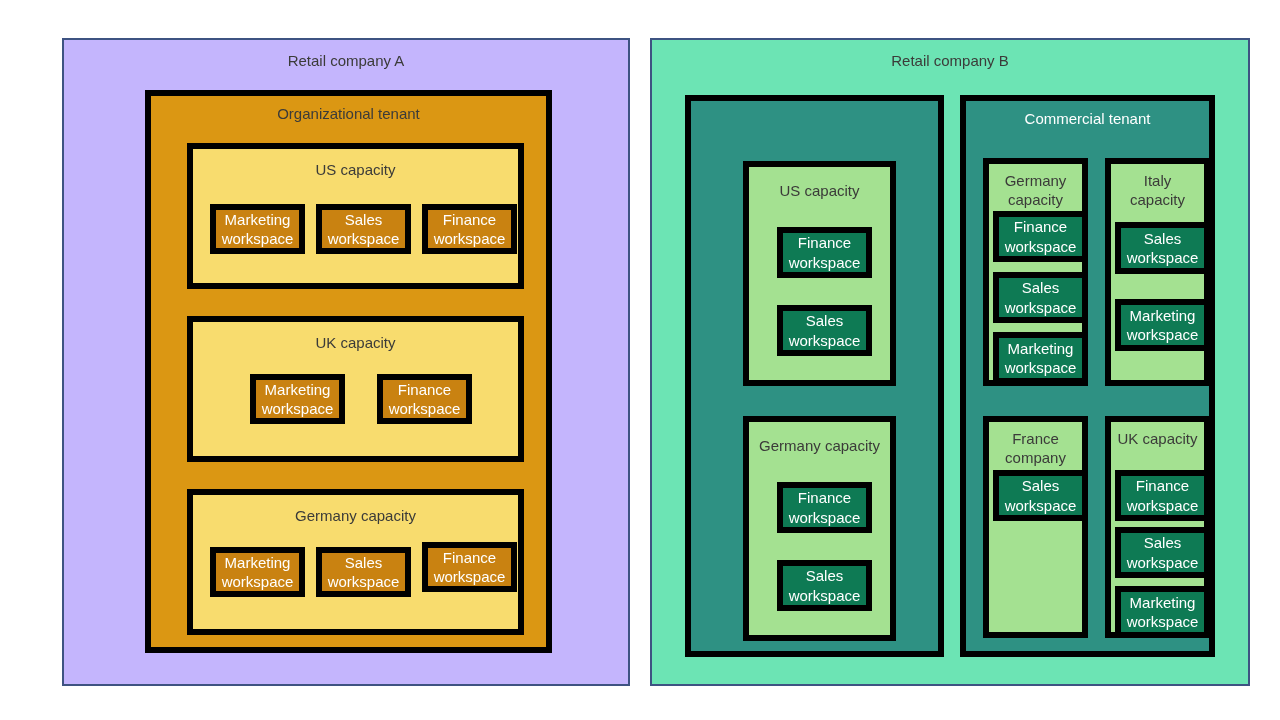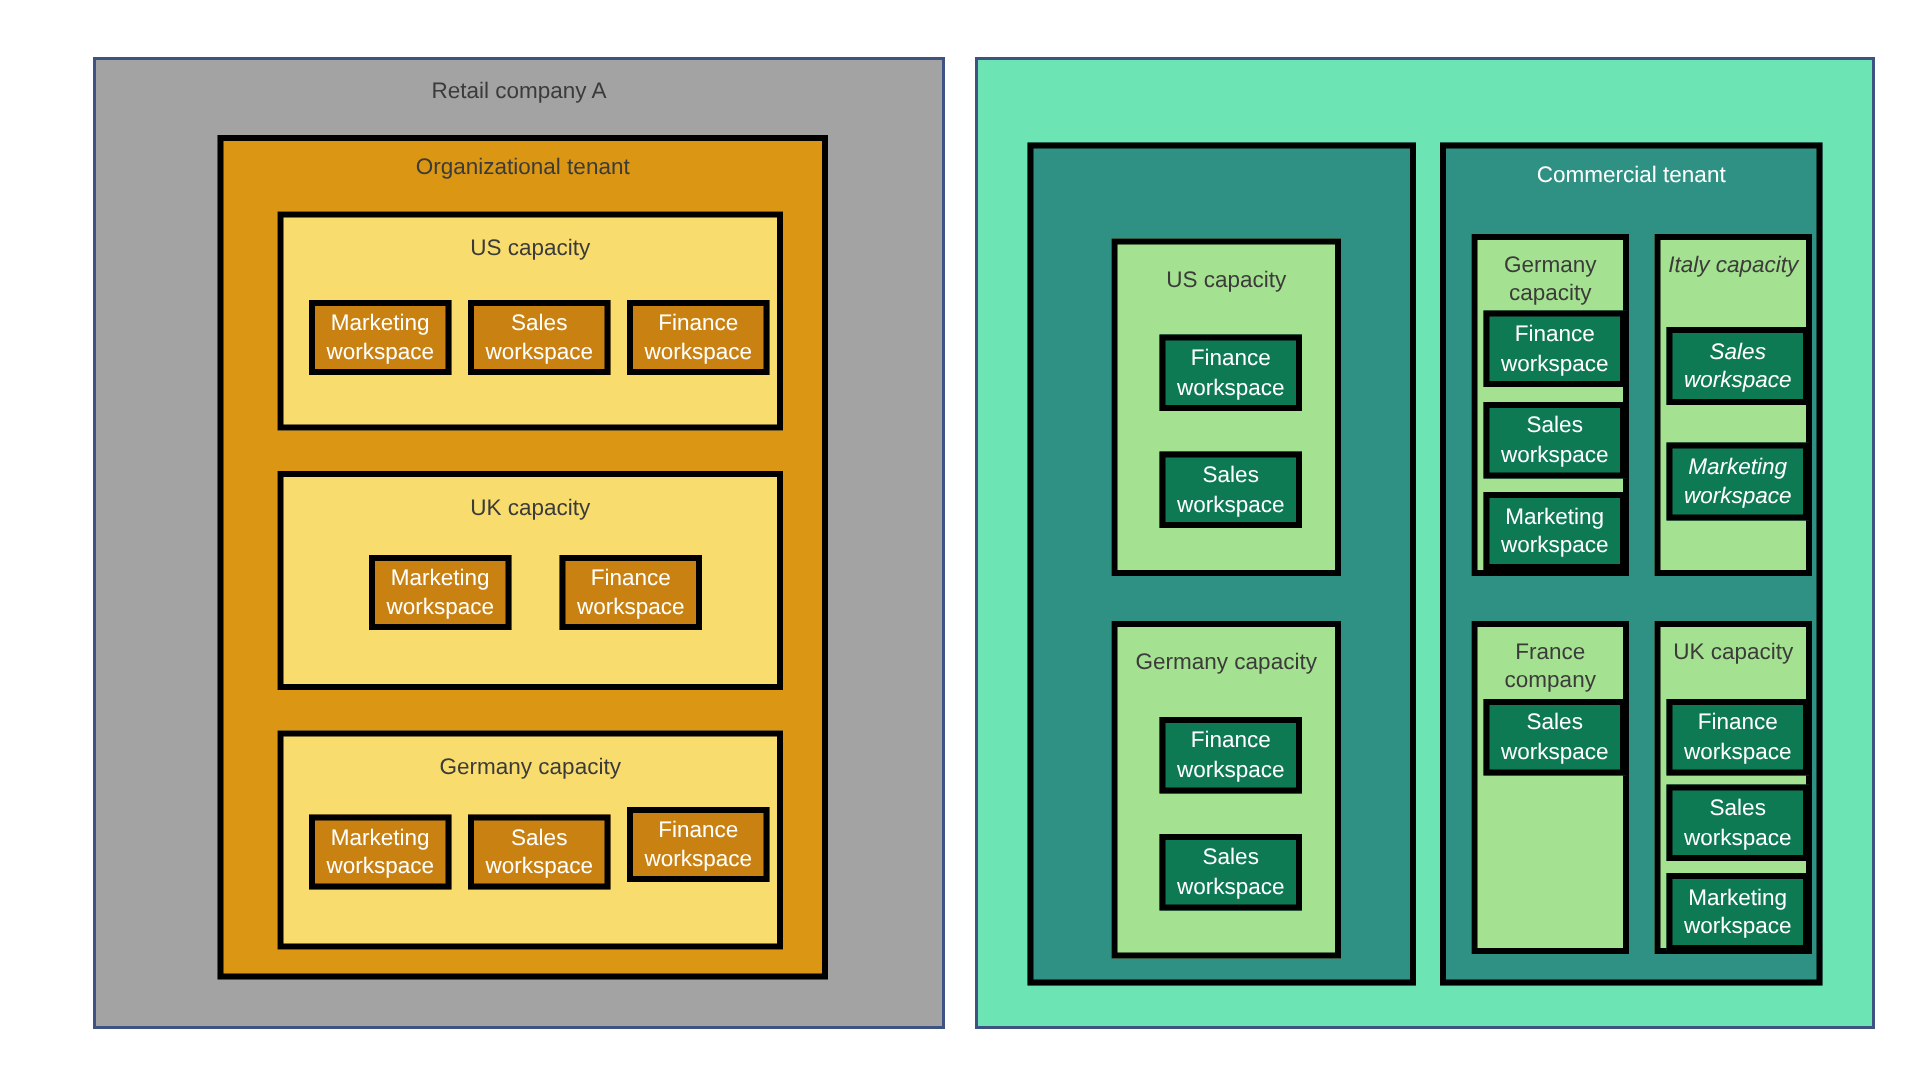--- a/index.html
+++ b/index.html
@@ -1,25 +1,25 @@
 <!DOCTYPE html>
 <html><head>
 <meta charset="utf-8">
 <style>
   html,body { margin:0; padding:0; background:#ffffff; }
   .canvas {
     position:relative; width:1280px; height:720px; background:#ffffff;
     font-family:"Liberation Sans", sans-serif; overflow:hidden;
   }
   .box { position:absolute; box-sizing:border-box; }
-  .bordered  { border:4px solid #000000; }
+  .bordered  { border:6px solid #000000; }
   .bordered2 { border:2px solid #3e5382; }
 
   
-  .company-a   { background:#a3a3a3; }
+  .company-a   { background:#c4b5fd; }
   .tenant-a    { background:#db9713; }
   .capacity-a  { background:#f8dc6e; }
   .workspace-a { background:#c98211; }
 
   
   .company-b   { background:#6ce4b4; }
   .tenant-b    { background:#2e9183; }
   .capacity-b  { background:#a4e191; }
   .workspace-b { background:#0e7a54; }
 
@@ -66,20 +66,21 @@
       <div class="box bordered capacity-a" style="left:36px; top:393px; width:337px; height:146px;">
         <div class="title t12">Germany capacity</div>
         <div class="box bordered workspace-a workspace" style="left:17px; top:52px; width:95px; height:50px;">Marketing workspace</div>
         <div class="box bordered workspace-a workspace" style="left:123px; top:52px; width:95px; height:50px;">Sales workspace</div>
         <div class="box bordered workspace-a workspace" style="left:229px; top:47px; width:95px; height:50px;">Finance workspace</div>
       </div>
     </div>
   </div>
 
   <div class="box bordered2 company-b" style="left:650px; top:38px; width:600px; height:648px;">
+    <div class="title t14">Retail company B</div>
 
     <div class="box bordered tenant-b" style="left:33px; top:55px; width:259px; height:562px;">
 
       <div class="box bordered capacity-b" style="left:52px; top:60px; width:153px; height:225px;">
         <div class="title t16">US capacity</div>
         <div class="box bordered workspace-b workspace" style="left:28px; top:60px; width:95px; height:51px;">Finance workspace</div>
         <div class="box bordered workspace-b workspace" style="left:28px; top:138px; width:95px; height:51px;">Sales workspace</div>
       </div>
 
       <div class="box bordered capacity-b" style="left:52px; top:315px; width:153px; height:225px;">
@@ -92,21 +93,21 @@
     <div class="box bordered tenant-b" style="left:308px; top:55px; width:255px; height:562px;">
       <div class="title light t10">Commercial tenant</div>
 
       <div class="box bordered capacity-b" style="left:17px; top:57px; width:105px; height:228px;">
         <div class="title t8">Germany capacity</div>
         <div class="box bordered workspace-b workspace" style="left:4px; top:47px; width:95px; height:51px;">Finance workspace</div>
         <div class="box bordered workspace-b workspace" style="left:4px; top:108px; width:95px; height:51px;">Sales workspace</div>
         <div class="box bordered workspace-b workspace" style="left:4px; top:168px; width:95px; height:52px;">Marketing workspace</div>
       </div>
 
-      <div class="box bordered capacity-b" style="left:139px; top:57px; width:105px; height:228px;font-style:italic;">
+      <div class="box bordered capacity-b" style="left:139px; top:57px; width:105px; height:228px;">
         <div class="title t8">Italy capacity</div>
         <div class="box bordered workspace-b workspace" style="left:4px; top:58px; width:95px; height:52px;">Sales workspace</div>
         <div class="box bordered workspace-b workspace" style="left:4px; top:135px; width:95px; height:52px;">Marketing workspace</div>
       </div>
 
       <div class="box bordered capacity-b" style="left:17px; top:315px; width:105px; height:222px;">
         <div class="title t8">France company</div>
         <div class="box bordered workspace-b workspace" style="left:4px; top:48px; width:95px; height:51px;">Sales workspace</div>
       </div>
 

